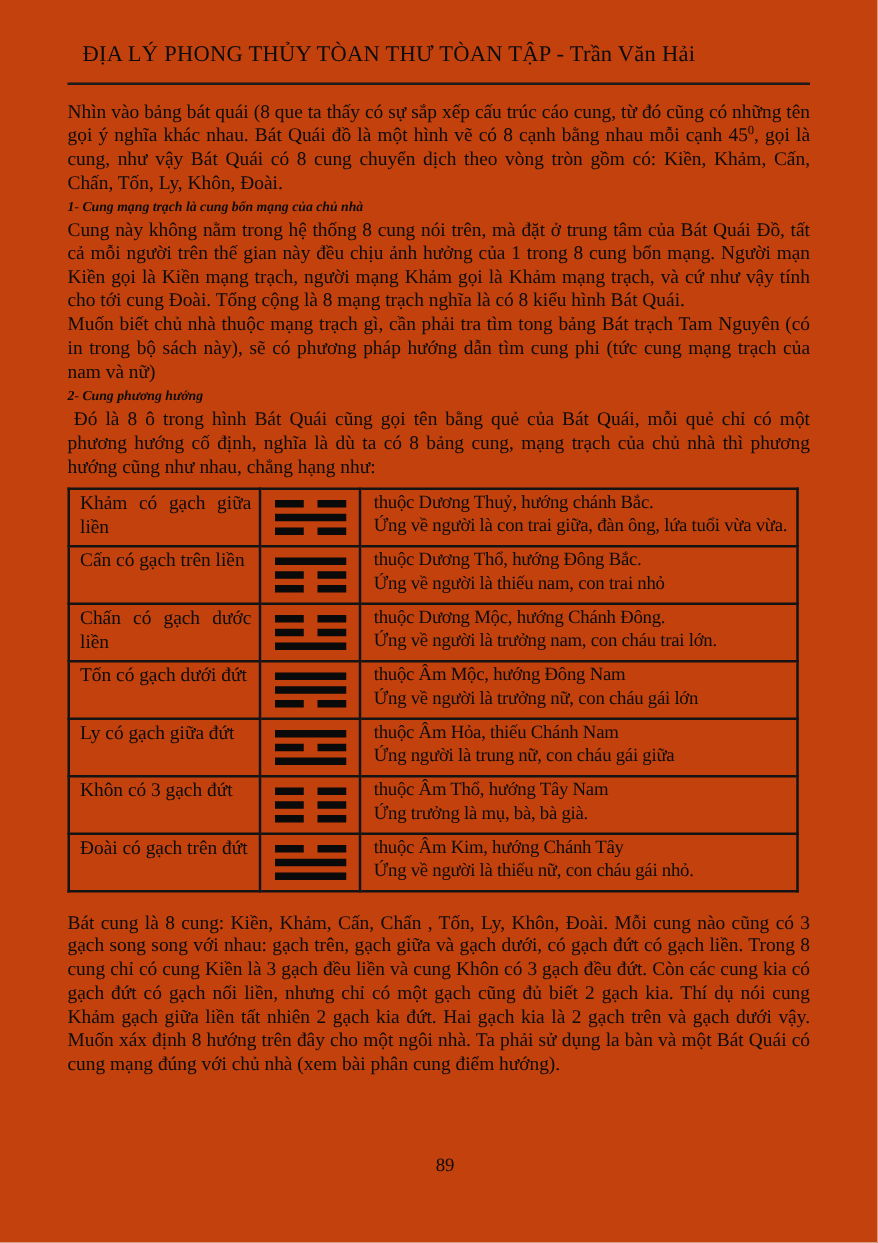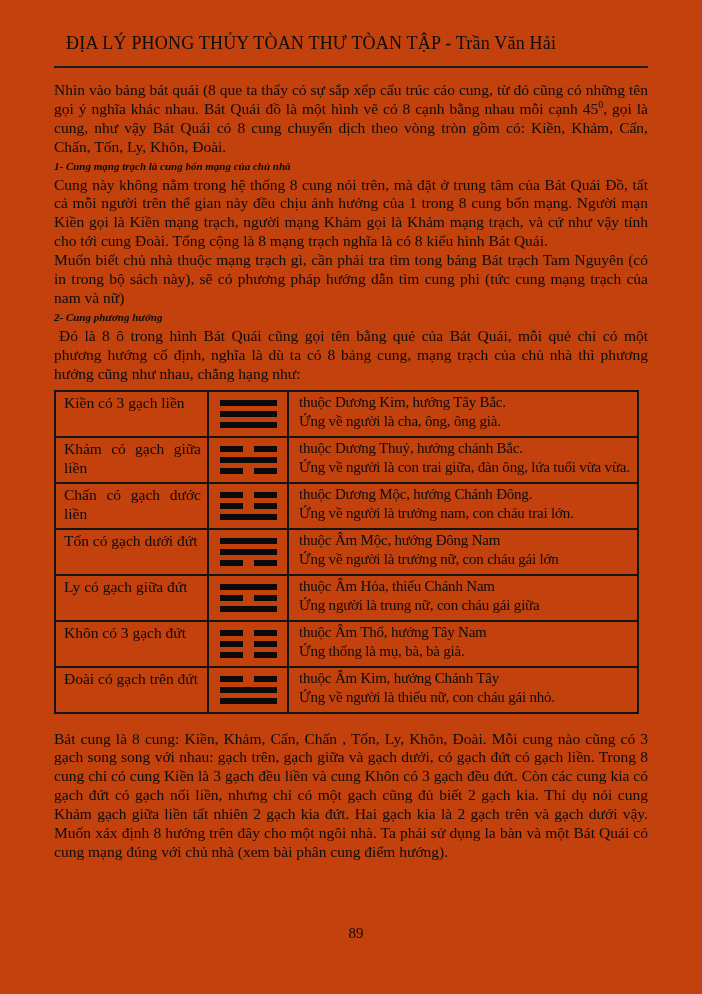--- a/index.html
+++ b/index.html
@@ -123,48 +123,48 @@
     <p class="para indent">Đó là 8 ô trong hình Bát Quái cũng gọi tên bằng quẻ của Bát Quái, mỗi quẻ chỉ có một phương hướng cố định, nghĩa là dù ta có 8 bảng cung, mạng trạch của chủ nhà thì phương hướng cũng như nhau, chẳng hạng như:</p>
 
     <table class="trigram-table">
       <colgroup>
         <col style="width:153px">
         <col style="width:80px">
         <col style="width:350px">
       </colgroup>
       <tbody>
           <tr>
-            <td class="cell-label">Kiền có 3 gạch liền</td>
-            <td class="cell-trigram">
-              <div class="trigram" title="☰">
-                <div class="tline"></div>
-                <div class="tline"></div>
-                <div class="tline"></div>
-              </div>
-            </td>
-            <td class="cell-desc">
-              <div class="desc-line">thuộc Dương Kim, hướng Tây Bắc.</div>
-              <div class="desc-line">Ứng về người là cha, ông, ông già.</div>
-            </td>
-          </tr>
-          <tr>
             <td class="cell-label">Khảm có gạch giữa liền</td>
             <td class="cell-trigram">
               <div class="trigram" title="☵">
                 <div class="tline broken"></div>
                 <div class="tline"></div>
                 <div class="tline broken"></div>
               </div>
             </td>
             <td class="cell-desc">
               <div class="desc-line">thuộc Dương Thuỷ, hướng chánh Bắc.</div>
               <div class="desc-line">Ứng về người là con trai giữa, đàn ông, lứa tuổi vừa vừa.</div>
             </td>
           </tr>
           <tr>
+            <td class="cell-label">Cấn có gạch trên liền</td>
+            <td class="cell-trigram">
+              <div class="trigram" title="☶">
+                <div class="tline"></div>
+                <div class="tline broken"></div>
+                <div class="tline broken"></div>
+              </div>
+            </td>
+            <td class="cell-desc">
+              <div class="desc-line">thuộc Dương Thổ, hướng Đông Bắc.</div>
+              <div class="desc-line">Ứng về người là thiếu nam, con trai nhỏ</div>
+            </td>
+          </tr>
+          <tr>
             <td class="cell-label">Chấn có gạch dước liền</td>
             <td class="cell-trigram">
               <div class="trigram" title="☳">
                 <div class="tline broken"></div>
                 <div class="tline broken"></div>
                 <div class="tline"></div>
               </div>
             </td>
             <td class="cell-desc">
               <div class="desc-line">thuộc Dương Mộc, hướng Chánh Đông.</div>
@@ -203,21 +203,21 @@
             <td class="cell-label">Khôn có 3 gạch đứt</td>
             <td class="cell-trigram">
               <div class="trigram" title="☷">
                 <div class="tline broken"></div>
                 <div class="tline broken"></div>
                 <div class="tline broken"></div>
               </div>
             </td>
             <td class="cell-desc">
               <div class="desc-line">thuộc Âm Thổ, hướng Tây Nam</div>
-              <div class="desc-line">Ứng thống là mụ, bà, bà già.</div>
+              <div class="desc-line">Ứng trưởng là mụ, bà, bà già.</div>
             </td>
           </tr>
           <tr>
             <td class="cell-label">Đoài có gạch trên đứt</td>
             <td class="cell-trigram">
               <div class="trigram" title="☱">
                 <div class="tline broken"></div>
                 <div class="tline"></div>
                 <div class="tline"></div>
               </div>

